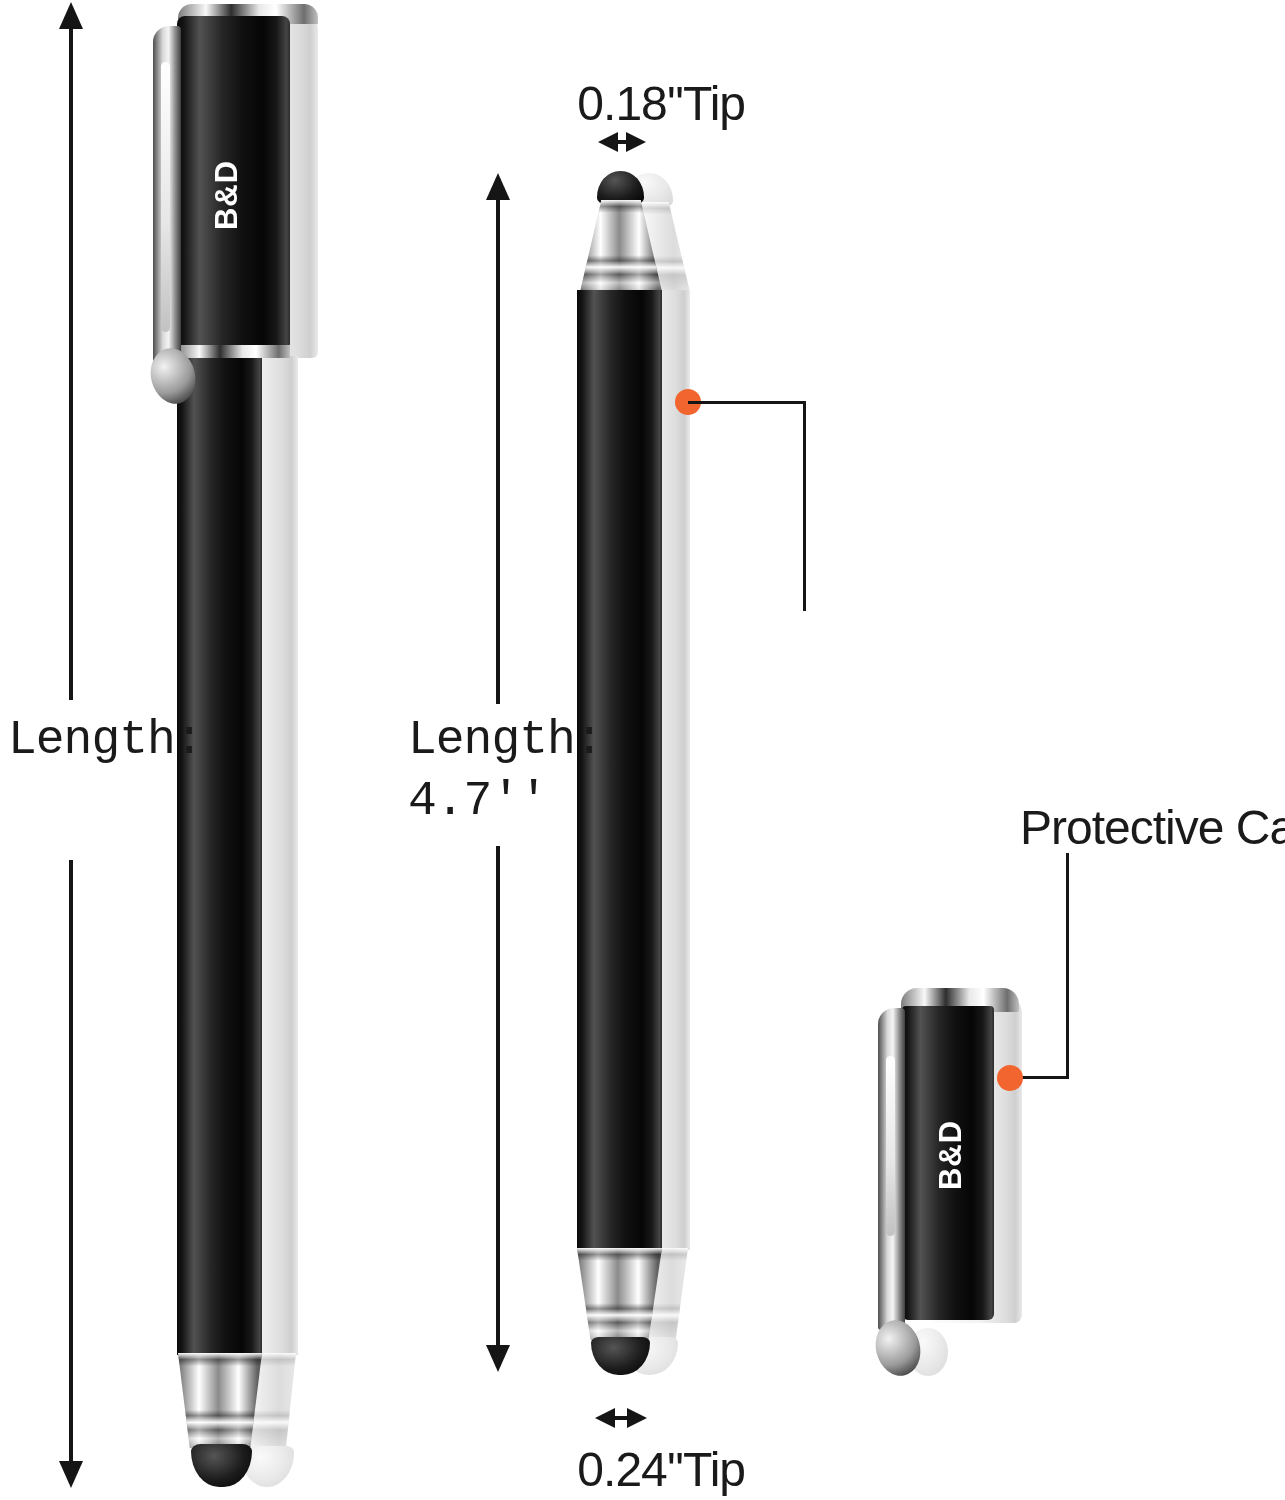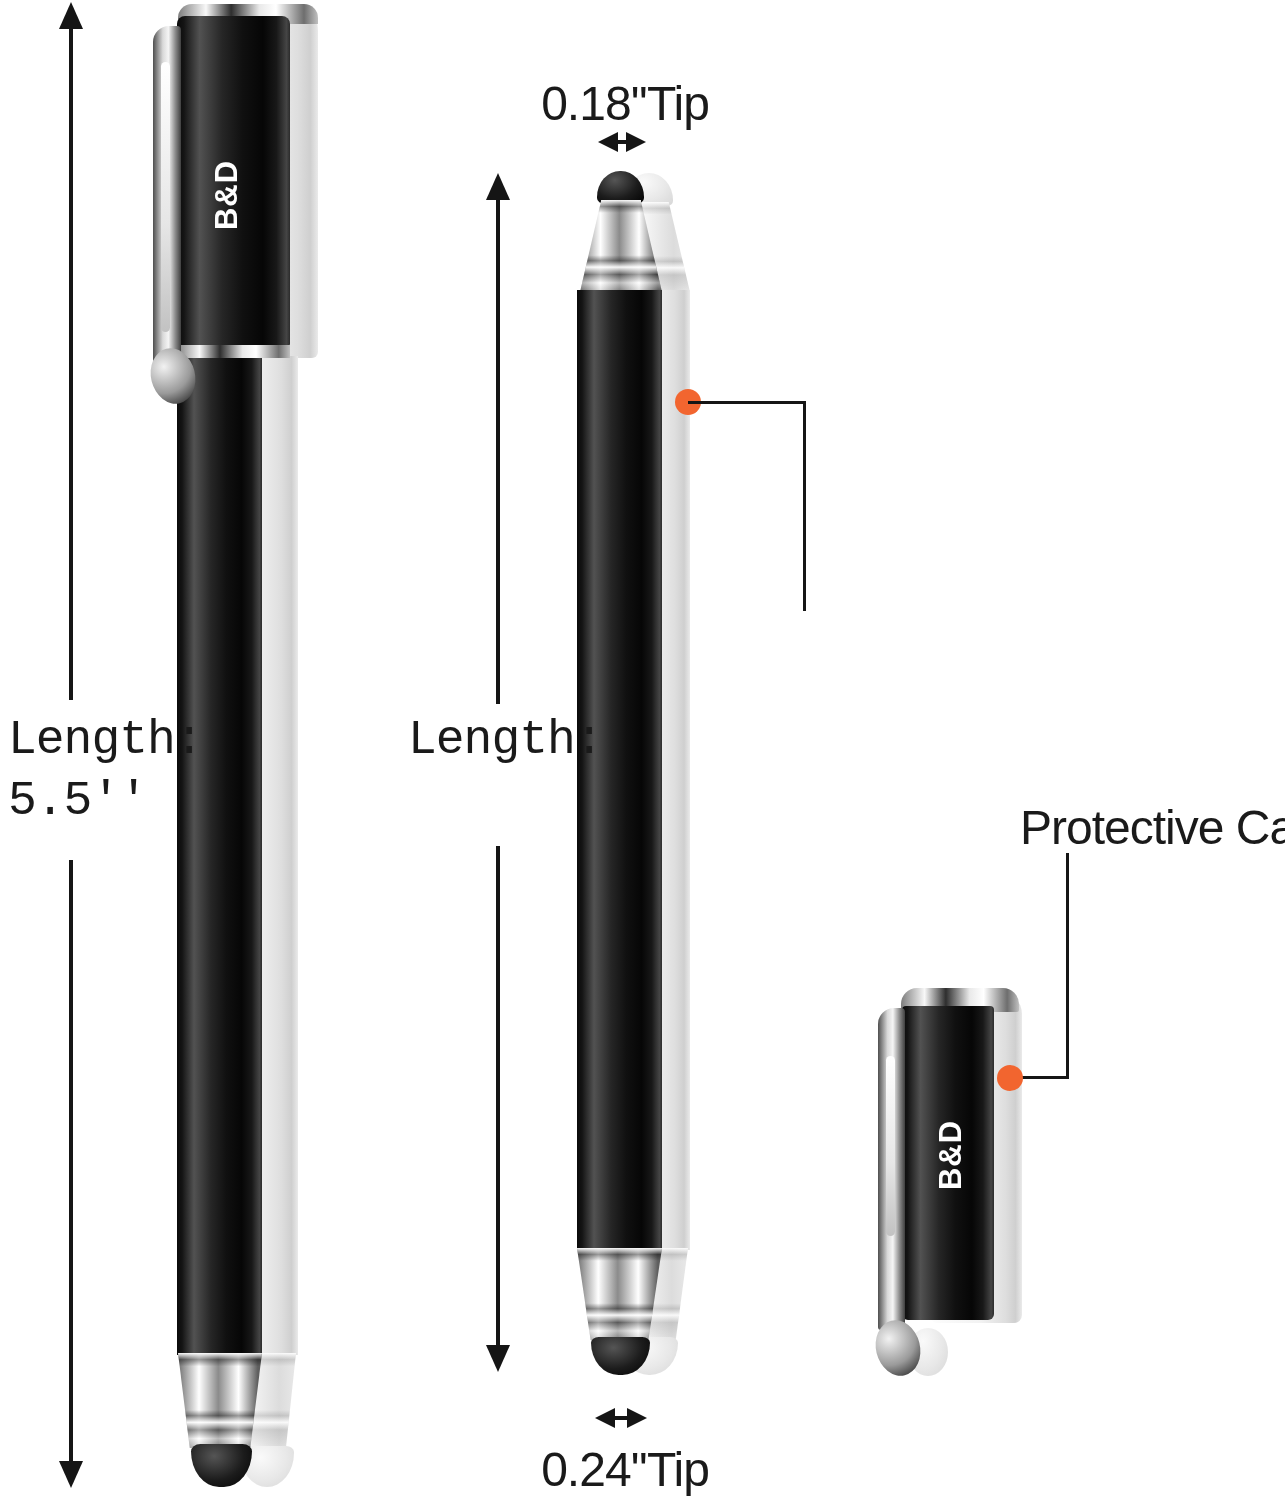--- a/index.html
+++ b/index.html
@@ -10,21 +10,21 @@
   .abs{position:absolute;}
   
   .vline{position:absolute;width:4px;background:#151515;}
   .hline{position:absolute;height:3px;background:#151515;}
   .ah-up{position:absolute;width:0;height:0;border-left:12px solid transparent;border-right:12px solid transparent;border-bottom:27px solid #151515;}
   .ah-down{position:absolute;width:0;height:0;border-left:12px solid transparent;border-right:12px solid transparent;border-top:27px solid #151515;}
   .ah-left{position:absolute;width:0;height:0;border-top:10px solid transparent;border-bottom:10px solid transparent;border-right:20px solid #151515;}
   .ah-right{position:absolute;width:0;height:0;border-top:10px solid transparent;border-bottom:10px solid transparent;border-left:20px solid #151515;}
   .dot{position:absolute;width:26px;height:26px;border-radius:50%;background:#F2652F;}
   .label{position:absolute;font-size:48px;letter-spacing:-1px;color:#1a1a1a;white-space:nowrap;}
-  .label.center{text-align:center;}
+  .label.center{text-align:right;}
   .label .ln{line-height:61px;font-family:Liberation Mono, monospace;}
   
   .black-grad{background:linear-gradient(90deg,#0a0a0a 0%,#141414 6%,#525252 20%,#262626 40%,#101010 58%,#060606 76%,#181818 88%,#454545 97%,#2b2b2b 100%);}
   .ghost-grad{background:linear-gradient(90deg,#fdfdfd 0%,#f2f2f2 55%,#dedede 82%,#cfcfcf 93%,#eaeaea 100%);}
   .silver-h{background:linear-gradient(90deg,#7d7d7d 0%,#f8f8f8 20%,#2e2e2e 38%,#e9e9e9 58%,#ffffff 70%,#6e6e6e 90%,#c0c0c0 100%);}
   .ferrule{background:
     linear-gradient(180deg, rgba(255,255,255,.95) 0%, rgba(0,0,0,.4) 7%, rgba(255,255,255,0) 14%, rgba(0,0,0,0) 60%, rgba(0,0,0,.4) 66%, rgba(255,255,255,.9) 73%, rgba(0,0,0,.35) 81%, rgba(255,255,255,.4) 90%, rgba(0,0,0,.15) 100%),
     linear-gradient(90deg,#6f6f6f 0%,#ffffff 25%,#8b8b8b 48%,#ffffff 72%,#5e5e5e 95%);}
   .ghost-ferrule{background:
     linear-gradient(180deg, rgba(255,255,255,.9) 0%, rgba(0,0,0,.12) 7%, rgba(255,255,255,0) 14%, rgba(0,0,0,0) 60%, rgba(0,0,0,.12) 66%, rgba(255,255,255,.8) 73%, rgba(0,0,0,.1) 81%, rgba(255,255,255,0) 100%),
@@ -116,25 +116,25 @@
   <div class="vline" style="left:803px;top:401px;width:3px;height:210px;"></div>
 
   <div class="vline" style="left:1066px;top:853px;width:3px;height:226px;"></div>
   <div class="hline" style="left:1010px;top:1076px;width:59px;"></div>
   <div class="dot" style="left: 997px; top: 1065px; background: rgb(242, 101, 47);"></div>
 
   <div class="label center" style="left:505px;top:76px;width:240px;">0.18''Tip</div>
 
   <div class="label" style="left:8px;top:710px;">
     <div class="ln">Length:</div>
-    <div class="ln">5.5''</div>
   </div>
 
   <div class="label" style="left:408px;top:710px;">
     <div class="ln">Length:</div>
+    <div class="ln">4.7''</div>
   </div>
 
 
   <div class="label" style="left:1020px;top:800px;">Protective Cap</div>
 
   <div class="label center" style="left:505px;top:1442px;width:240px;">0.24''Tip</div>
 
 </div>
 
 </body></html>

